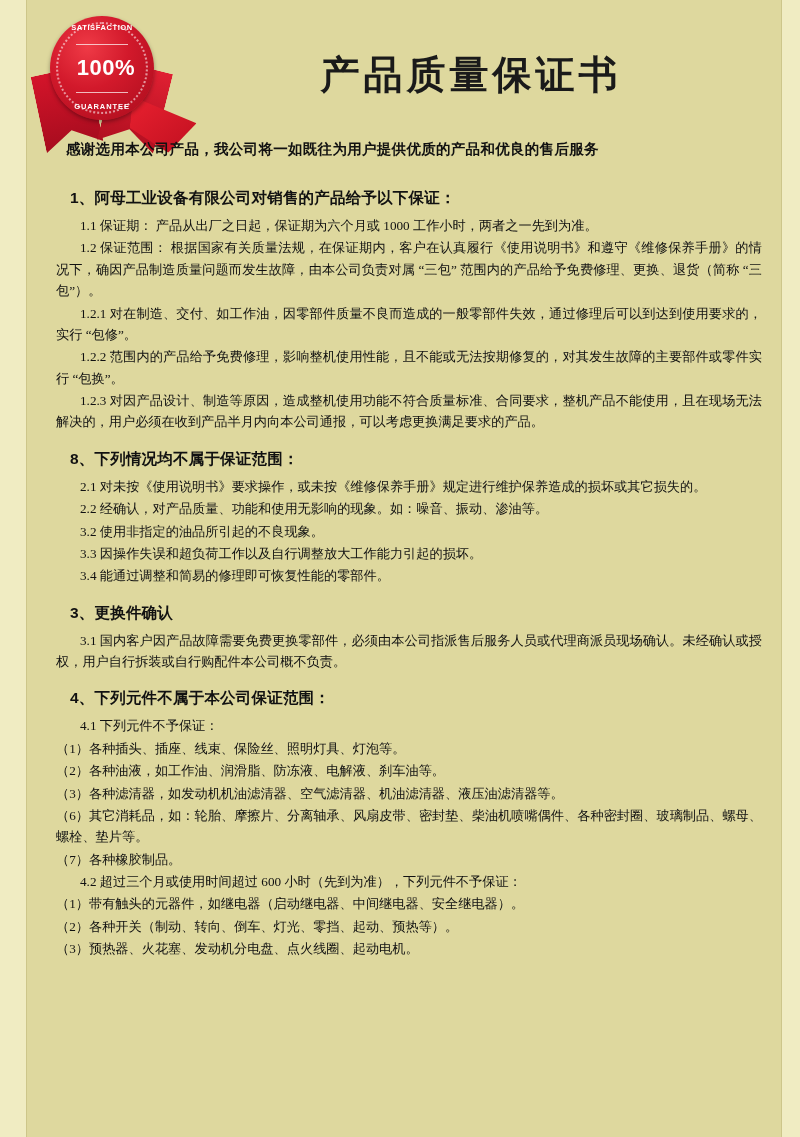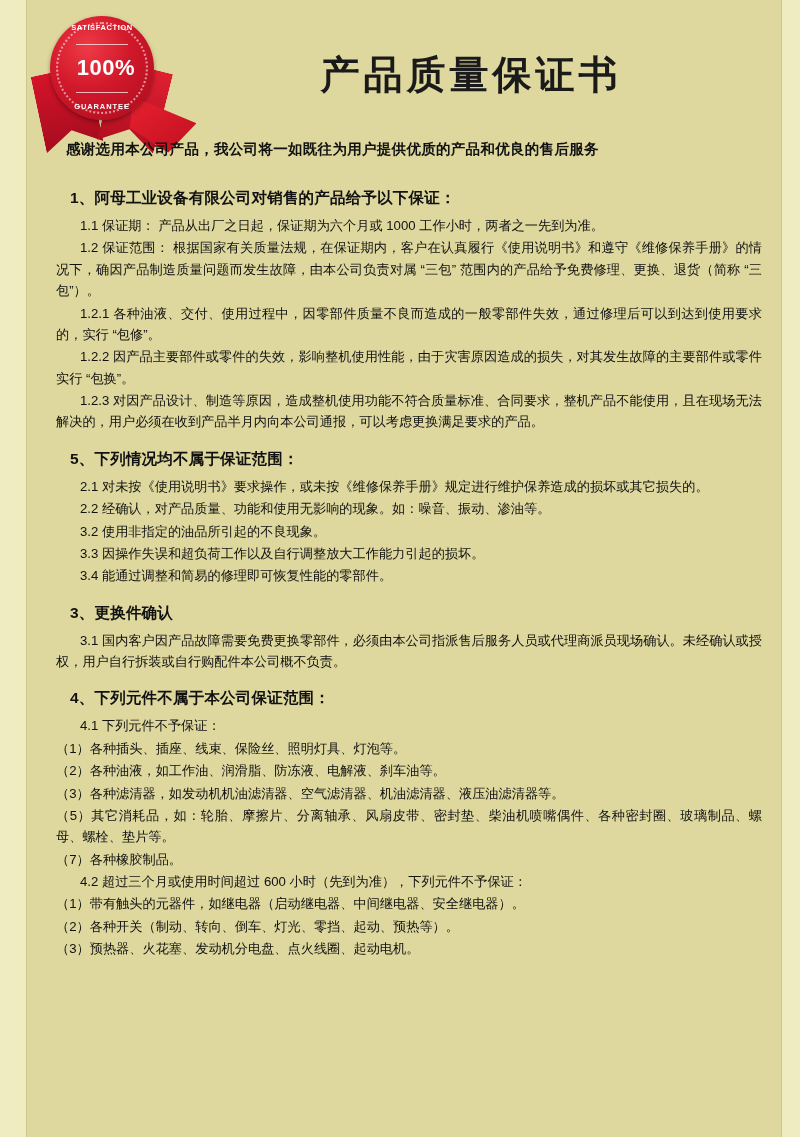--- a/index.html
+++ b/index.html
@@ -175,20 +175,21 @@
     margin: 16px 0 6px 14px;
     letter-spacing: .2px;
   }
   .sec-head.first { }
   p.para {
     font-size: 13.2px;
     line-height: 1.62;
     margin: 0 0 1px 0;
     text-indent: 24px;
     text-align: justify;
+    font-family: Liberation Serif, serif;
   }
   p.para.noindent {
     text-indent: 0;
   }
 </style>
 </head>
 <body>
 
 <div class="page">
 
@@ -213,40 +214,40 @@
     </div>
 
     <div class="title">产品质量保证书</div>
     <div class="subtitle">感谢选用本公司产品，我公司将一如既往为用户提供优质的产品和优良的售后服务</div>
 
     <div class="body">
 
       <div class="sec-head first">1、阿母工业设备有限公司对销售的产品给予以下保证：</div>
       <p class="para">1.1 保证期： 产品从出厂之日起，保证期为六个月或 1000 工作小时，两者之一先到为准。</p>
       <p class="para">1.2 保证范围： 根据国家有关质量法规，在保证期内，客户在认真履行《使用说明书》和遵守《维修保养手册》的情况下，确因产品制造质量问题而发生故障，由本公司负责对属 “三包” 范围内的产品给予免费修理、更换、退货（简称 “三包”）。</p>
-      <p class="para">1.2.1 各种油液、交付、使用过程中，因零部件质量不良而造成的一般零部件失效，通过修理后可以到达到使用要求的，实行 “包修”。</p>
-      <p class="para">1.2.2 因产品主要部件或零件的失效，影响整机使用性能，由于灾害原因造成的损失，对其发生故障的主要部件或零件实行 “包换”。</p>
+      <p class="para">1.2.1 对在制造、交付、如工作油，因零部件质量不良而造成的一般零部件失效，通过修理后可以到达到使用要求的，实行 “包修”。</p>
+      <p class="para">1.2.2 范围内的产品给予免费修理，影响整机使用性能，且不能或无法按期修复的，对其发生故障的主要部件或零件实行 “包换”。</p>
       <p class="para">1.2.3 对因产品设计、制造等原因，造成整机使用功能不符合质量标准、合同要求，整机产品不能使用，且在现场无法解决的，用户必须在收到产品半月内向本公司通报，可以考虑更换满足要求的产品。</p>
 
-      <div class="sec-head">5、下列情况均不属于保证范围：</div>
+      <div class="sec-head">8、下列情况均不属于保证范围：</div>
       <p class="para">2.1 对未按《使用说明书》要求操作，或未按《维修保养手册》规定进行维护保养造成的损坏或其它损失的。</p>
       <p class="para">2.2 经确认，对产品质量、功能和使用无影响的现象。如：噪音、振动、渗油等。</p>
       <p class="para">3.2 使用非指定的油品所引起的不良现象。</p>
       <p class="para">3.3 因操作失误和超负荷工作以及自行调整放大工作能力引起的损坏。</p>
       <p class="para">3.4 能通过调整和简易的修理即可恢复性能的零部件。</p>
 
       <div class="sec-head">3、更换件确认</div>
       <p class="para">3.1 国内客户因产品故障需要免费更换零部件，必须由本公司指派售后服务人员或代理商派员现场确认。未经确认或授权，用户自行拆装或自行购配件本公司概不负责。</p>
 
       <div class="sec-head">4、下列元件不属于本公司保证范围：</div>
       <p class="para">4.1 下列元件不予保证：</p>
       <p class="para noindent">（1）各种插头、插座、线束、保险丝、照明灯具、灯泡等。</p>
       <p class="para noindent">（2）各种油液，如工作油、润滑脂、防冻液、电解液、刹车油等。</p>
       <p class="para noindent">（3）各种滤清器，如发动机机油滤清器、空气滤清器、机油滤清器、液压油滤清器等。</p>
-      <p class="para noindent">（5）其它消耗品，如：轮胎、摩擦片、分离轴承、风扇皮带、密封垫、柴油机喷嘴偶件、各种密封圈、玻璃制品、螺母、螺栓、垫片等。</p>
+      <p class="para noindent">（6）其它消耗品，如：轮胎、摩擦片、分离轴承、风扇皮带、密封垫、柴油机喷嘴偶件、各种密封圈、玻璃制品、螺母、螺栓、垫片等。</p>
       <p class="para noindent">（7）各种橡胶制品。</p>
       <p class="para">4.2 超过三个月或使用时间超过 600 小时（先到为准），下列元件不予保证：</p>
       <p class="para noindent">（1）带有触头的元器件，如继电器（启动继电器、中间继电器、安全继电器）。</p>
       <p class="para noindent">（2）各种开关（制动、转向、倒车、灯光、零挡、起动、预热等）。</p>
       <p class="para noindent">（3）预热器、火花塞、发动机分电盘、点火线圈、起动电机。</p>
 
     </div>
   </div>
 </div>
 

